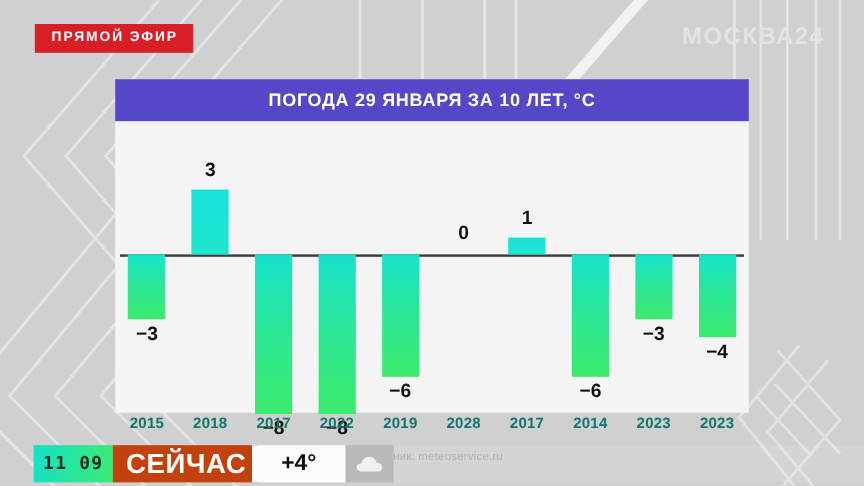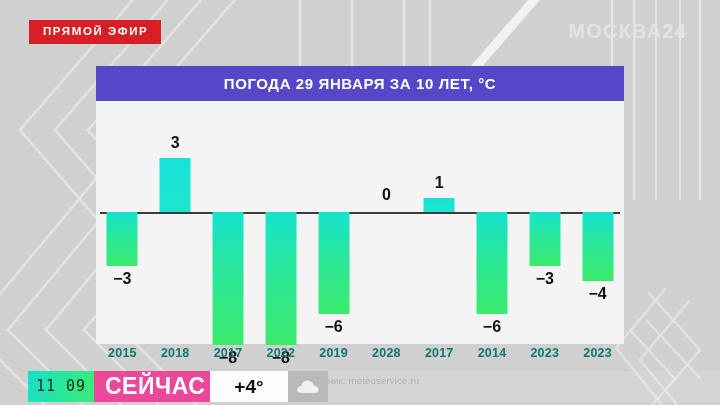--- a/index.html
+++ b/index.html
@@ -181,31 +181,31 @@
     width: 66px;
     height: 31px;
     background: linear-gradient(100deg, #16e0c9 0%, #3ceb72 100%);
     display: flex;
     align-items: center;
     justify-content: center;
   }
   .clock-text {
     font-family: "DejaVu Sans Mono", monospace;
     font-size: 15px;
-    font-weight: normal;
+    font-weight: bold;
     color: #0d2a1c;
     letter-spacing: 1px;
     line-height: 1;
   }
   .now {
     position: absolute;
     left: 94px;
     top: 0;
     height: 31px;
-    background: #ec4899;
+    background: #c2410c;
     color: #ffffff;
     font-size: 23px;
     font-weight: bold;
     letter-spacing: 0.5px;
     display: flex;
     align-items: center;
     padding: 0 10px 0 11px;
     line-height: 1;
   }
   .temp {

